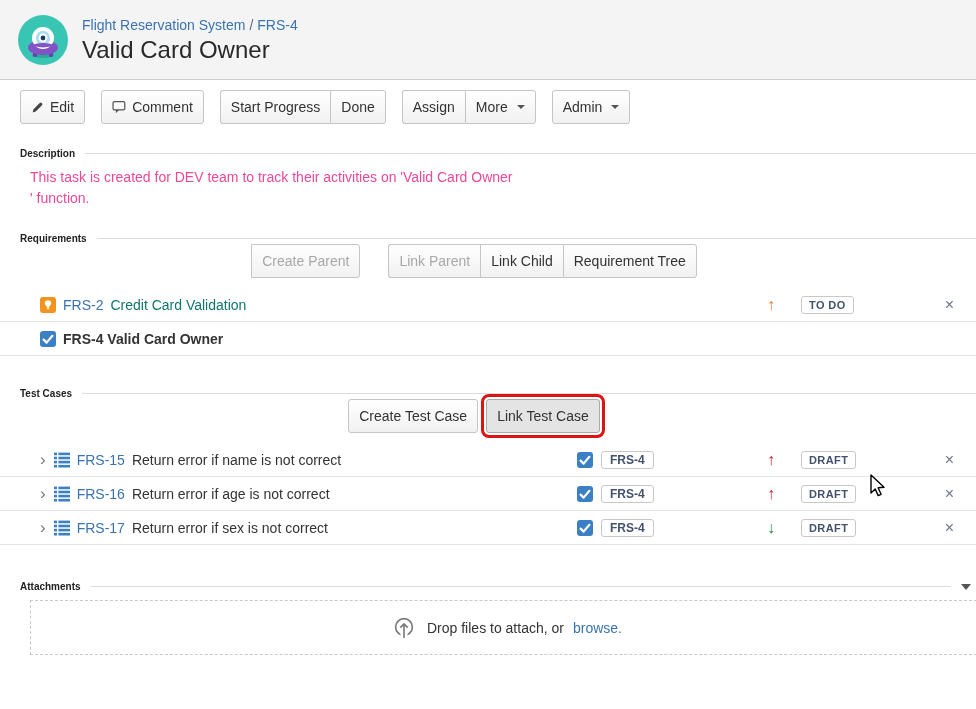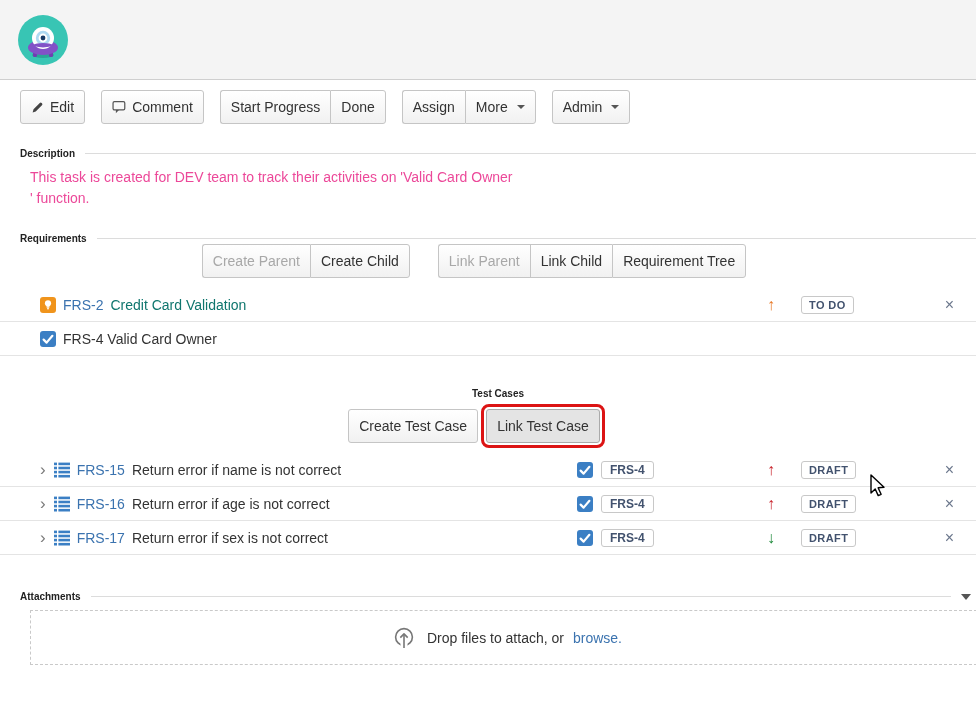--- a/index.html
+++ b/index.html
@@ -25,21 +25,21 @@
   .btn-group .btn:first-child { border-radius: 3px 0 0 3px; }
   .btn-group .btn:last-child { border-radius: 0 3px 3px 0; border-right-width: 1px; }
   .caret { display: inline-block; width: 0; height: 0; border-left: 4px solid transparent; border-right: 4px solid transparent; border-top: 4px solid #555; margin-left: 3px; }
   .toolbar { margin: 10px 0 0 20px; display: flex; gap: 16px; }
 
   
   .section-h { display: flex; align-items: center; gap: 10px; margin-left: 20px; font-weight: bold; font-size: 10px; color: #222; }
   .section-h .rule { flex: 1; height: 1px; background: #dcdcdc; }
   .sh-desc { margin-top: 24px; }
   .sh-req  { margin-top: 24px; align-items: center; }
-  .sh-tc   { margin-top: 32px; flex-direction: column; }
+  .sh-tc   { margin-top: 32px; }
   .sh-att  { margin-top: 36px; }
   .att-caret { width: 0; height: 0; border-left: 5px solid transparent; border-right: 5px solid transparent; border-top: 6px solid #555; margin-right: 5px; cursor: pointer; }
 
   .desc-text { margin: 8px 0 0 30px; line-height: 21px; color: #ec4899; }
 
   .action-bar { display: flex; justify-content: center; align-items: center; padding-right: 28px; }
   .action-bar .gap { width: 28px; }
   .tc-bar { gap: 8px; }
   .annotated { outline: 3px solid #dc1414; outline-offset: 2px; }
 
@@ -53,21 +53,21 @@
   .col-link { width: 180px; display: flex; align-items: center; gap: 8px; padding-left: 16px; }
   .col-arrow { width: 60px; text-align: center; font-weight: bold; font-size: 16px; }
   .col-status { width: 115px; }
   .col-close { width: 60px; text-align: right; padding-right: 22px; color: #6b778c; font-size: 16px; cursor: pointer; }
   .arrow-orange { color: #e87b2a; }
   .arrow-red { color: #c9252d; }
   .arrow-green { color: #1f8a3b; }
   .badge { display: inline-block; border: 1px solid #c8c8c8; border-radius: 3px; padding: 2px 7px; font-size: 11px; font-weight: bold; color: #42526e; letter-spacing: .4px; background: #fff; }
   .pill { display: inline-block; border: 1px solid #c8c8c8; border-radius: 3px; padding: 1px 8px; font-size: 12px; font-weight: bold; color: #42526e; background: #fff; }
   .chevron { color: #7a7a7a; font-size: 17px; line-height: 14px; cursor: pointer; margin-right: 1px; }
-  .row-child { font-weight: normal; }
+  .row-child { font-weight: bold; }
   .icon16 { width: 16px; height: 16px; flex: 0 0 auto; display: block; }
 
   
   .dropzone { margin: 8px -6px 0 30px; height: 55px; border: 1px dashed #c9c9c9; display: flex; align-items: center; justify-content: center; gap: 9px; color: #333; }
   .dropzone a { color: #3b73af; text-decoration: none; cursor: pointer; }
 
   .cursor { position: absolute; left: 869px; top: 474px; }
 </style>
 </head>
 <body>
@@ -80,20 +80,26 @@
       <ellipse cx="25" cy="40" rx="11" ry="3" fill="#2aa796"></ellipse>
       <rect x="15" y="35" width="4" height="7" rx="1.5" fill="#6f3fb0"></rect>
       <rect x="31" y="35" width="4" height="7" rx="1.5" fill="#6f3fb0"></rect>
       <ellipse cx="25" cy="32.5" rx="15" ry="7.5" fill="#8252c7"></ellipse>
       <circle cx="25" cy="23" r="11" fill="#ffffff"></circle>
       <circle cx="25" cy="23" r="7.2" fill="#aed9f2"></circle>
       <circle cx="25" cy="23" r="4.4" fill="#ffffff"></circle>
       <circle cx="25" cy="23" r="2.4" fill="#173a66"></circle>
       <path d="M14 30 a15 7.5 0 0 0 22 0 a15 6 0 0 0 -22 0" fill="#8252c7"></path>
     </svg>
+    <div>
+      <div class="breadcrumb">
+        <a>Flight Reservation System</a><span class="sep">/</span><a>FRS-4</a>
+      </div>
+      <div class="page-title">Valid Card Owner</div>
+    </div>
   </div>
 
   <div class="toolbar">
     <button class="btn">
       <svg class="icon" width="13" height="13" viewBox="0 0 16 16">
           <path d="M2 14 L3.1 10.2 L10.8 2.5 a1.6 1.6 0 0 1 2.3 0 l0.4 0.4 a1.6 1.6 0 0 1 0 2.3 L5.8 12.9 Z" fill="#444"></path>
         </svg>
       <span>Edit</span>
     </button>
     <button class="btn">
@@ -136,23 +142,20 @@
   </div>
 
   <div class="section-h sh-req">
     <span>Requirements</span>
     <span class="rule"></span>
   </div>
   <div class="action-bar">
     <span class="btn-group">
       <button class="btn disabled">
           <span>Create Parent</span>
-        </button>
-      <button class="btn">
-          <span>Create Child</span>
         </button>
     </span>
     <span class="gap"></span>
     <span class="btn-group">
       <button class="btn disabled">
           <span>Link Parent</span>
         </button>
       <button class="btn">
           <span>Link Child</span>
         </button>

